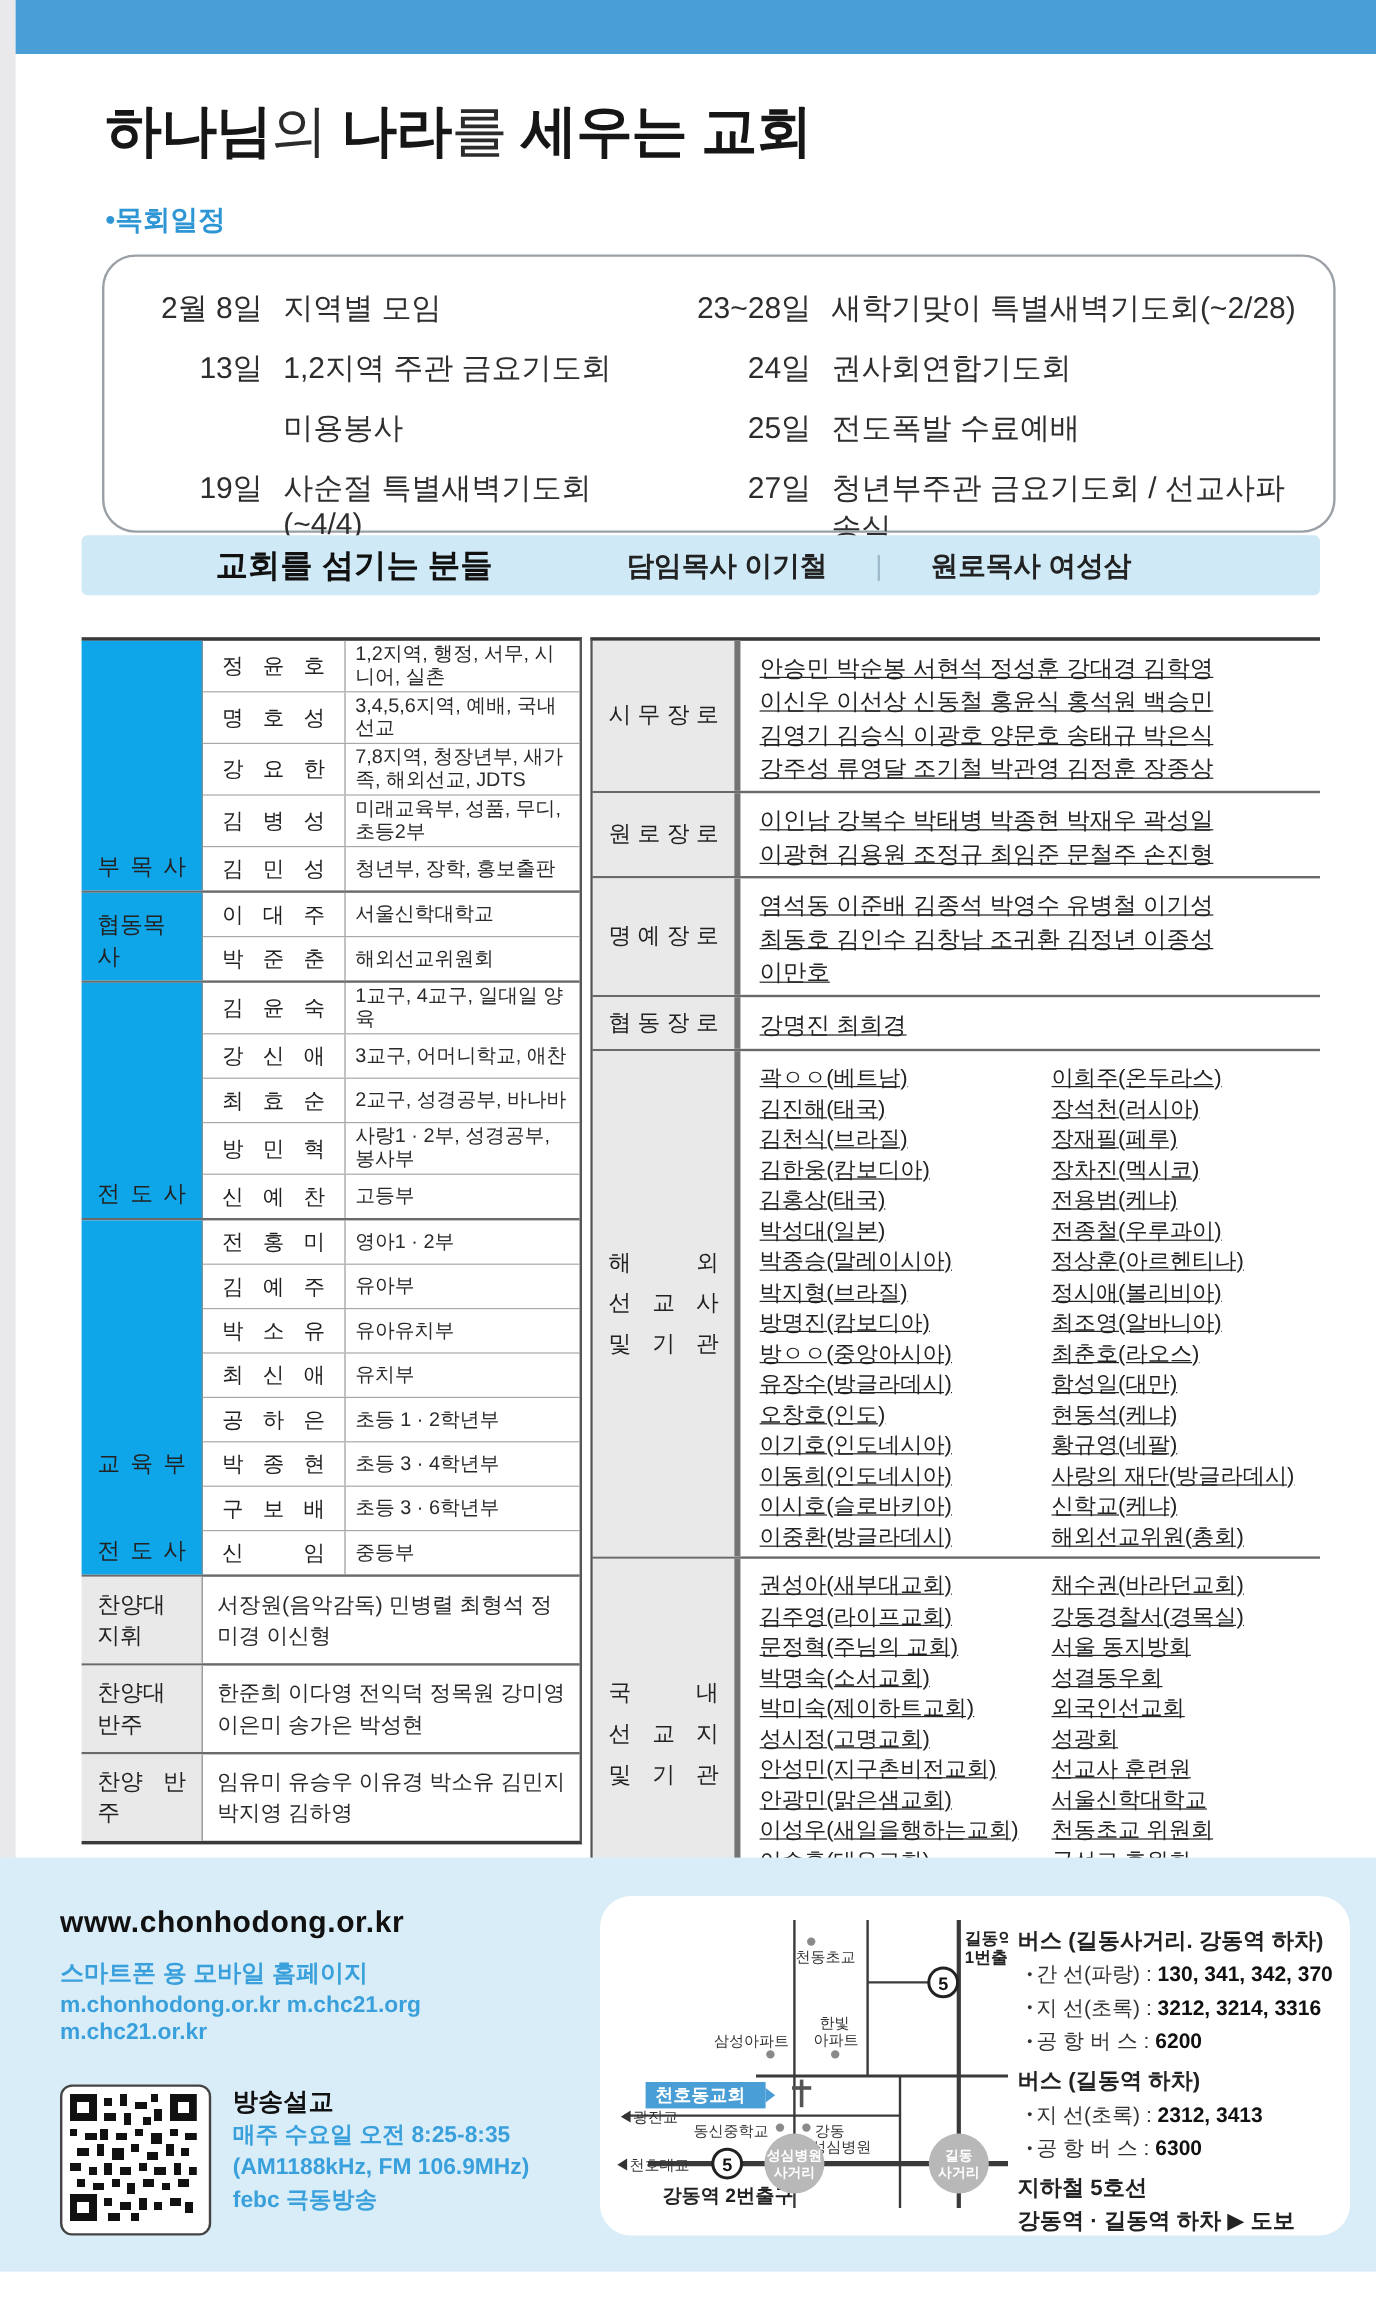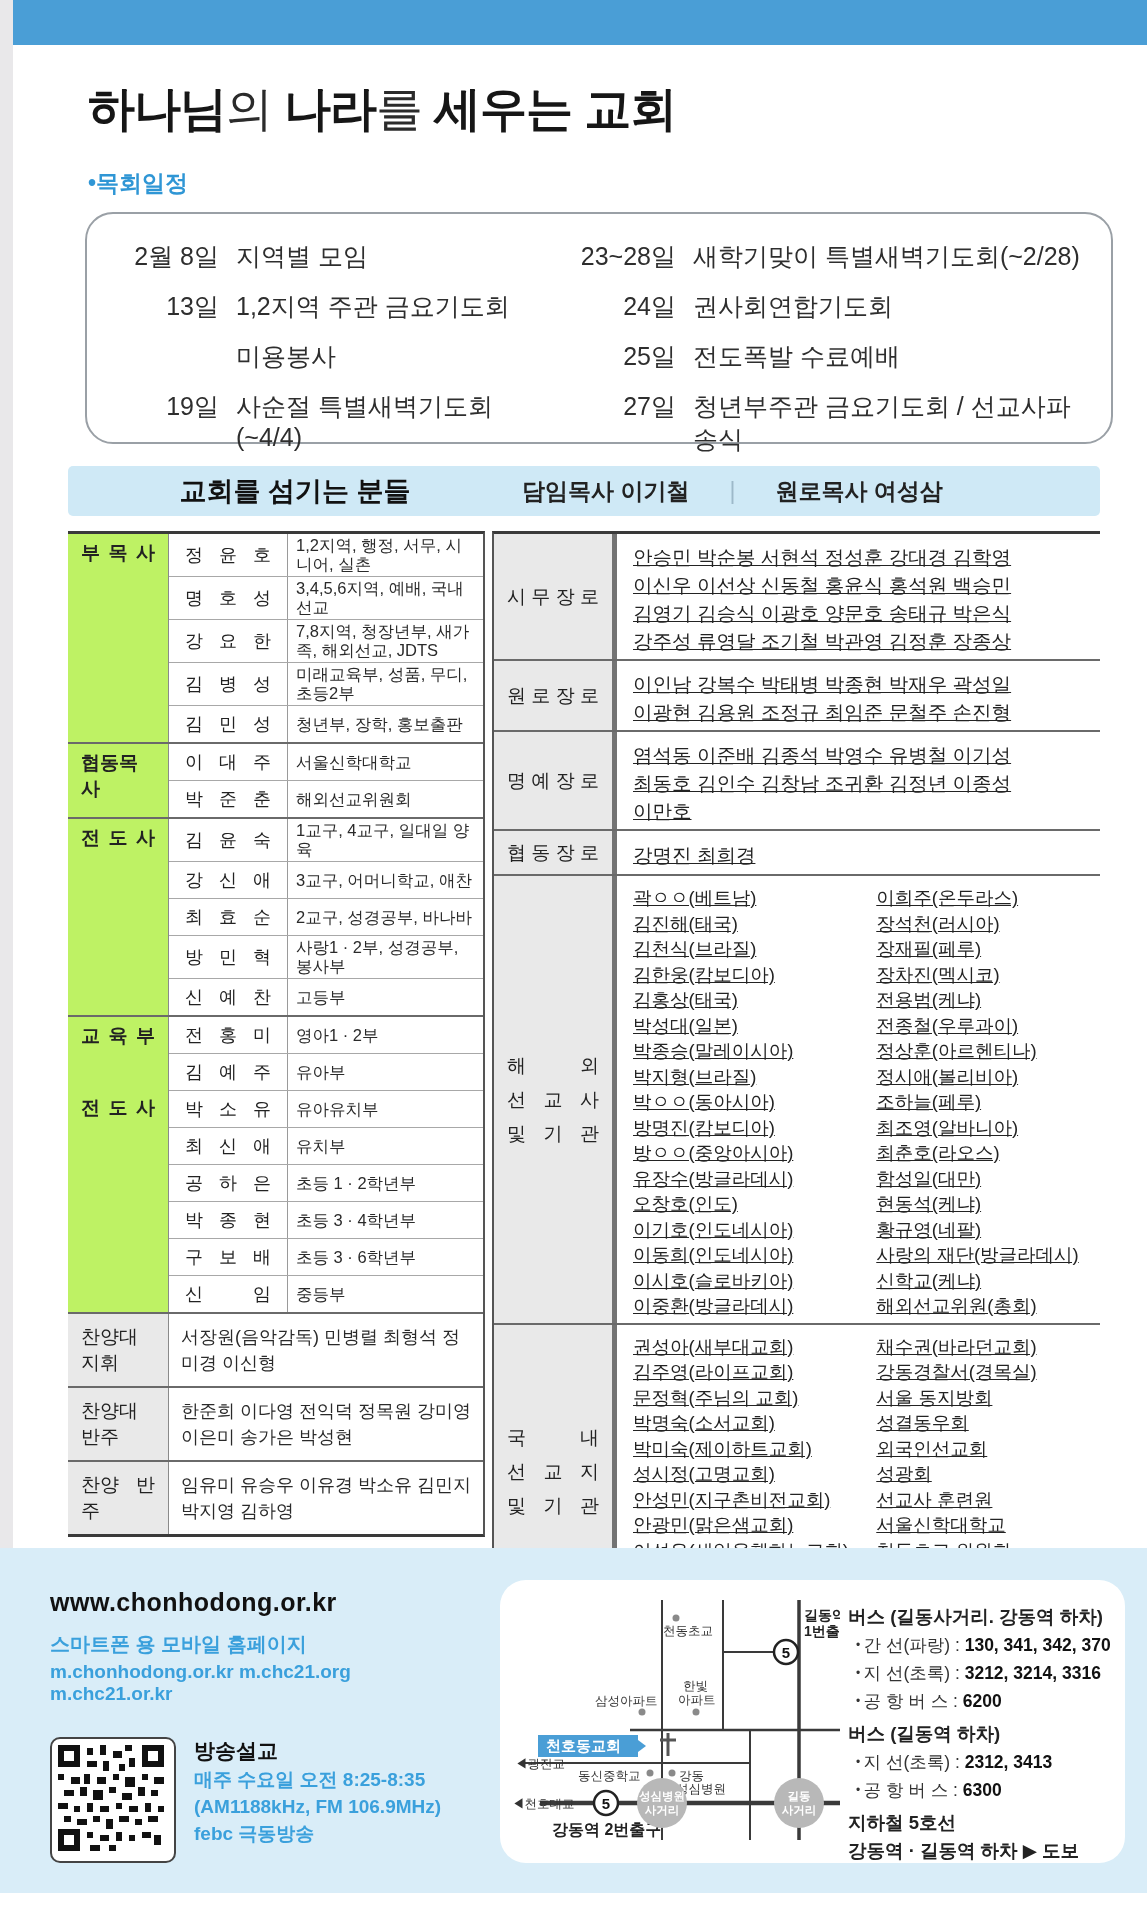--- a/index.html
+++ b/index.html
@@ -24,37 +24,37 @@
   .sched-col{display:flex;flex-direction:column;}
   .sched-col.c1{width:46%;}
   .sched-col.c2{width:54%;}
   .sched-row{display:flex;margin-bottom:17px;font-size:25px;color:#2e2e2e;}
   .sched-date{width:112px;text-align:right;flex:none;}
   .c2 .sched-date{width:120px;}
   .sched-text{margin-left:17px;}
 
   
   .band{
-    position:absolute;left:68px;top:466px;width:1032px;height:50px;background:#cfe9f6;border-radius:5px;
+    position:absolute;left:68px;top:446px;width:1032px;height:50px;background:#cfe9f6;border-radius:5px;
     display:flex;align-items:center;
   }
   .band-title{width:44%;text-align:center;font-size:27px;font-weight:bold;color:#111;}
   .band-pastors{display:flex;align-items:center;font-size:23px;font-weight:bold;color:#222;gap:16px;}
   .band-div{color:#9db9c9;margin:0 24px;font-weight:normal;}
 
   
   .tables{position:absolute;left:68px;top:531px;width:1032px;display:flex;gap:7px;align-items:flex-start;}
   .tbl{box-sizing:border-box;}
   .tbl-left{width:417px;border-top:3px solid #3a3a3a;border-bottom:3px solid #3a3a3a;border-right:2px solid #555;}
   .tbl-right{width:608px;border-top:3px solid #3a3a3a;border-bottom:3px solid #3a3a3a;border-left:2px solid #555;}
   .group{display:flex;border-bottom:2px solid #6a6a6a;}
   .group:last-child{border-bottom:none;}
   .glabel{
-    width:100px;flex:none;background:#bef264;display:flex;flex-direction:column;justify-content:flex-start;
-    border-right:1px solid #8a8a8a;font-size:19px;color:#222;padding:6px 0;font-weight:bold;
+    width:100px;flex:none;background:#0ea5e9;display:flex;flex-direction:column;justify-content:flex-end;
+    border-right:1px solid #8a8a8a;font-size:19px;color:#222;padding:6px 0;
   }
   .glabel .label-line{display:block;padding:0 13px;text-align:justify;text-align-last:justify;line-height:26px;}
   .glabel .label-line:only-child{text-align-last:justify;}
   .tbl-left .glabel .label-line + .label-line{margin-top:46px;}
   .grows{flex:1;display:flex;flex-direction:column;}
   .crow{display:flex;border-bottom:1px solid #a8a8a8;min-height:36px;align-items:stretch;}
   .crow:last-child{border-bottom:none;}
   .name-cell{
     width:118px;flex:none;border-right:1px solid #9a9a9a;display:flex;align-items:center;
     font-size:18px;color:#222;
@@ -461,24 +461,20 @@
           <span class="pair">
             <span class="pl">박종승(말레이시아)</span>
             <span class="pr">정상훈(아르헨티나)</span>
           </span>
 
           <span class="pair">
             <span class="pl">박지형(브라질)</span>
             <span class="pr">정시애(볼리비아)</span>
           </span>
 
-          <span class="pair">
-            <span class="pl">박ㅇㅇ(동아시아)</span>
-            <span class="pr">조하늘(페루)</span>
-          </span>
 
           <span class="pair">
             <span class="pl">방명진(캄보디아)</span>
             <span class="pr">최조영(알바니아)</span>
           </span>
 
           <span class="pair">
             <span class="pl">방ㅇㅇ(중앙아시아)</span>
             <span class="pr">최춘호(라오스)</span>
           </span>

